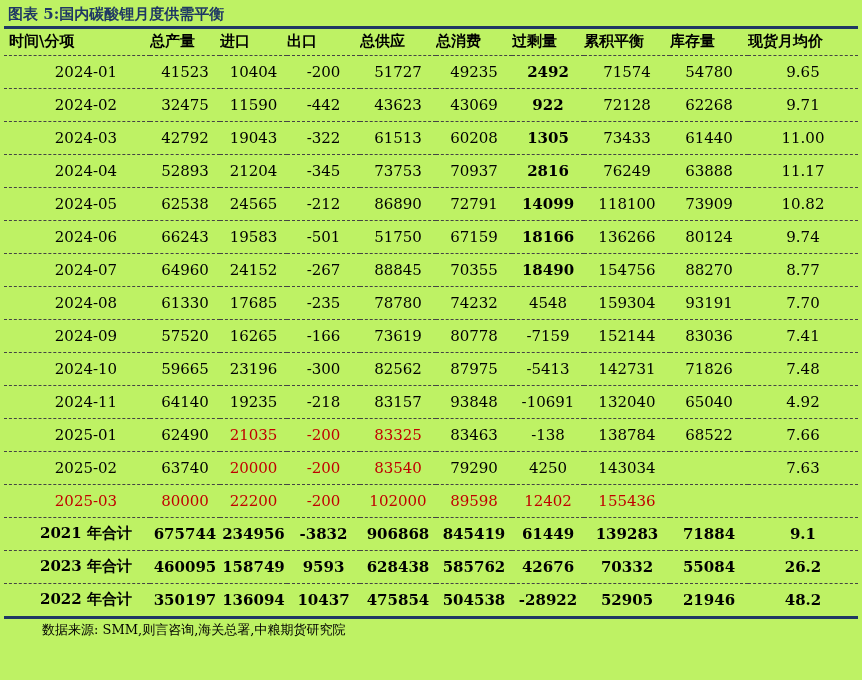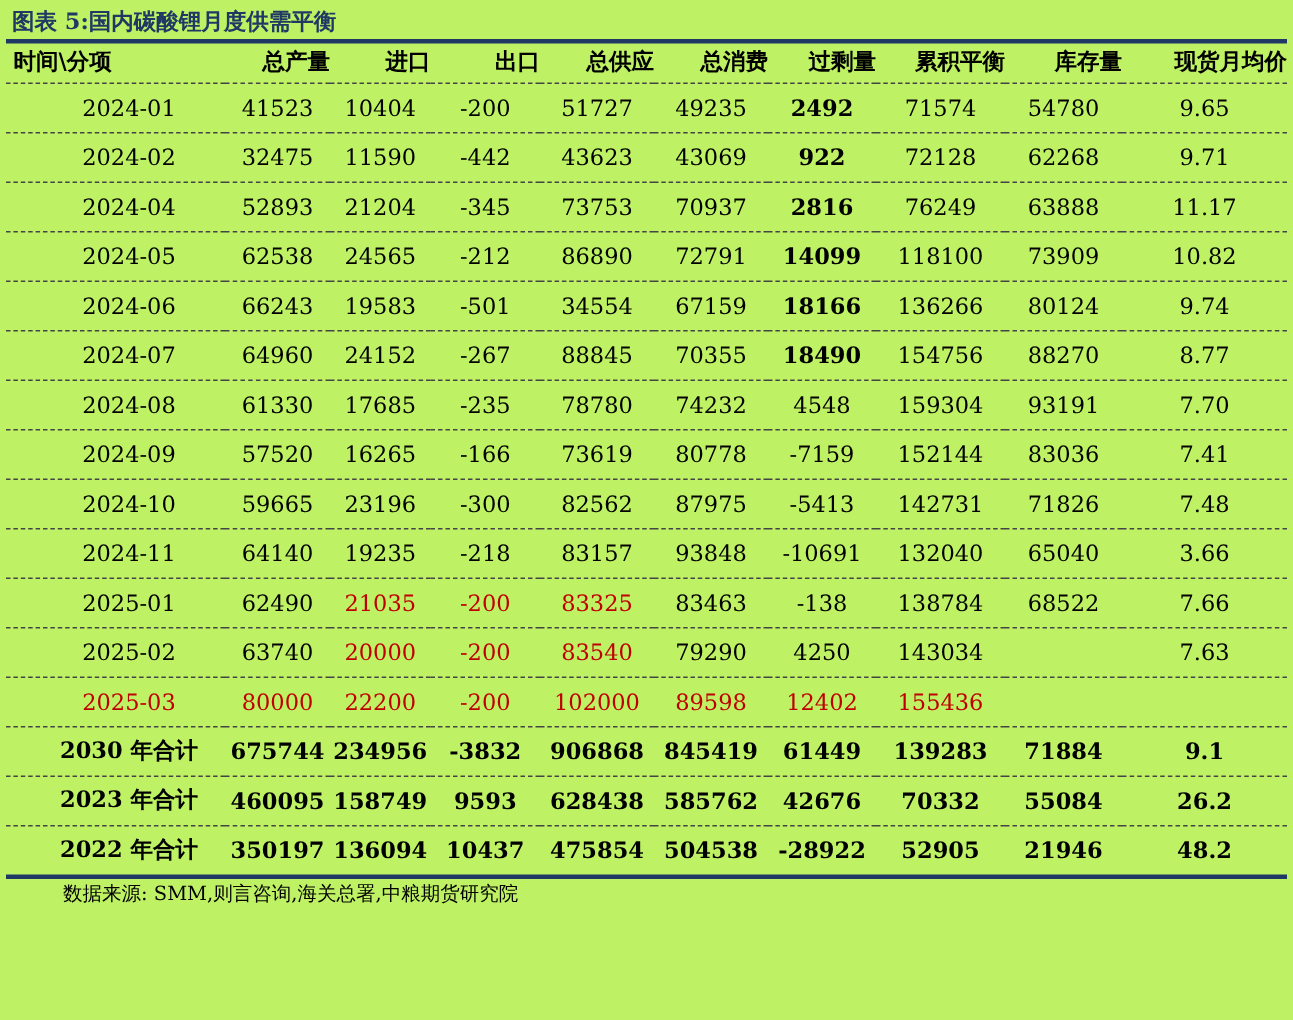--- a/index.html
+++ b/index.html
@@ -28,21 +28,21 @@
   table.balance-table {
     width: 854px;
     margin: 0 4px;
     border-collapse: collapse;
     table-layout: fixed;
     font-size: 15px;
   }
   table.balance-table th {
     font-weight: bold;
     height: 26px;
-    text-align: right;
+    text-align: left;
     border-bottom: 1px dashed #444;
     padding: 0;
     white-space: nowrap;
     overflow: hidden;
   }
   table.balance-table th.first {
     text-align: left;
     padding-left: 5px;
   }
   table.balance-table td {
@@ -121,20 +121,32 @@
           <td>11590</td>
           <td>-442</td>
           <td>43623</td>
           <td>43069</td>
           <td class="bold">922</td>
           <td>72128</td>
           <td>62268</td>
           <td>9.71</td>
         </tr>
         <tr>
+          <td class="first">2024-03</td>
+          <td>42792</td>
+          <td>19043</td>
+          <td>-322</td>
+          <td>61513</td>
+          <td>60208</td>
+          <td class="bold">1305</td>
+          <td>73433</td>
+          <td>61440</td>
+          <td>11.00</td>
+        </tr>
+        <tr>
           <td class="first">2024-04</td>
           <td>52893</td>
           <td>21204</td>
           <td>-345</td>
           <td>73753</td>
           <td>70937</td>
           <td class="bold">2816</td>
           <td>76249</td>
           <td>63888</td>
           <td>11.17</td>
@@ -149,21 +161,21 @@
           <td class="bold">14099</td>
           <td>118100</td>
           <td>73909</td>
           <td>10.82</td>
         </tr>
         <tr>
           <td class="first">2024-06</td>
           <td>66243</td>
           <td>19583</td>
           <td>-501</td>
-          <td>34554</td>
+          <td>51750</td>
           <td>67159</td>
           <td class="bold">18166</td>
           <td>136266</td>
           <td>80124</td>
           <td>9.74</td>
         </tr>
         <tr>
           <td class="first">2024-07</td>
           <td>64960</td>
           <td>24152</td>
@@ -214,21 +226,21 @@
         <tr>
           <td class="first">2024-11</td>
           <td>64140</td>
           <td>19235</td>
           <td>-218</td>
           <td>83157</td>
           <td>93848</td>
           <td>-10691</td>
           <td>132040</td>
           <td>65040</td>
-          <td>3.66</td>
+          <td>4.92</td>
         </tr>
         <tr>
           <td class="first">2025-01</td>
           <td>62490</td>
           <td class="red">21035</td>
           <td class="red">-200</td>
           <td class="red">83325</td>
           <td>83463</td>
           <td>-138</td>
           <td>138784</td>
@@ -253,21 +265,21 @@
           <td>22200</td>
           <td>-200</td>
           <td>102000</td>
           <td>89598</td>
           <td>12402</td>
           <td>155436</td>
           <td></td>
           <td></td>
         </tr>
         <tr class="bold-row">
-          <td class="first">2030 年合计</td>
+          <td class="first">2021 年合计</td>
           <td>675744</td>
           <td>234956</td>
           <td>-3832</td>
           <td>906868</td>
           <td>845419</td>
           <td>61449</td>
           <td>139283</td>
           <td>71884</td>
           <td>9.1</td>
         </tr>

